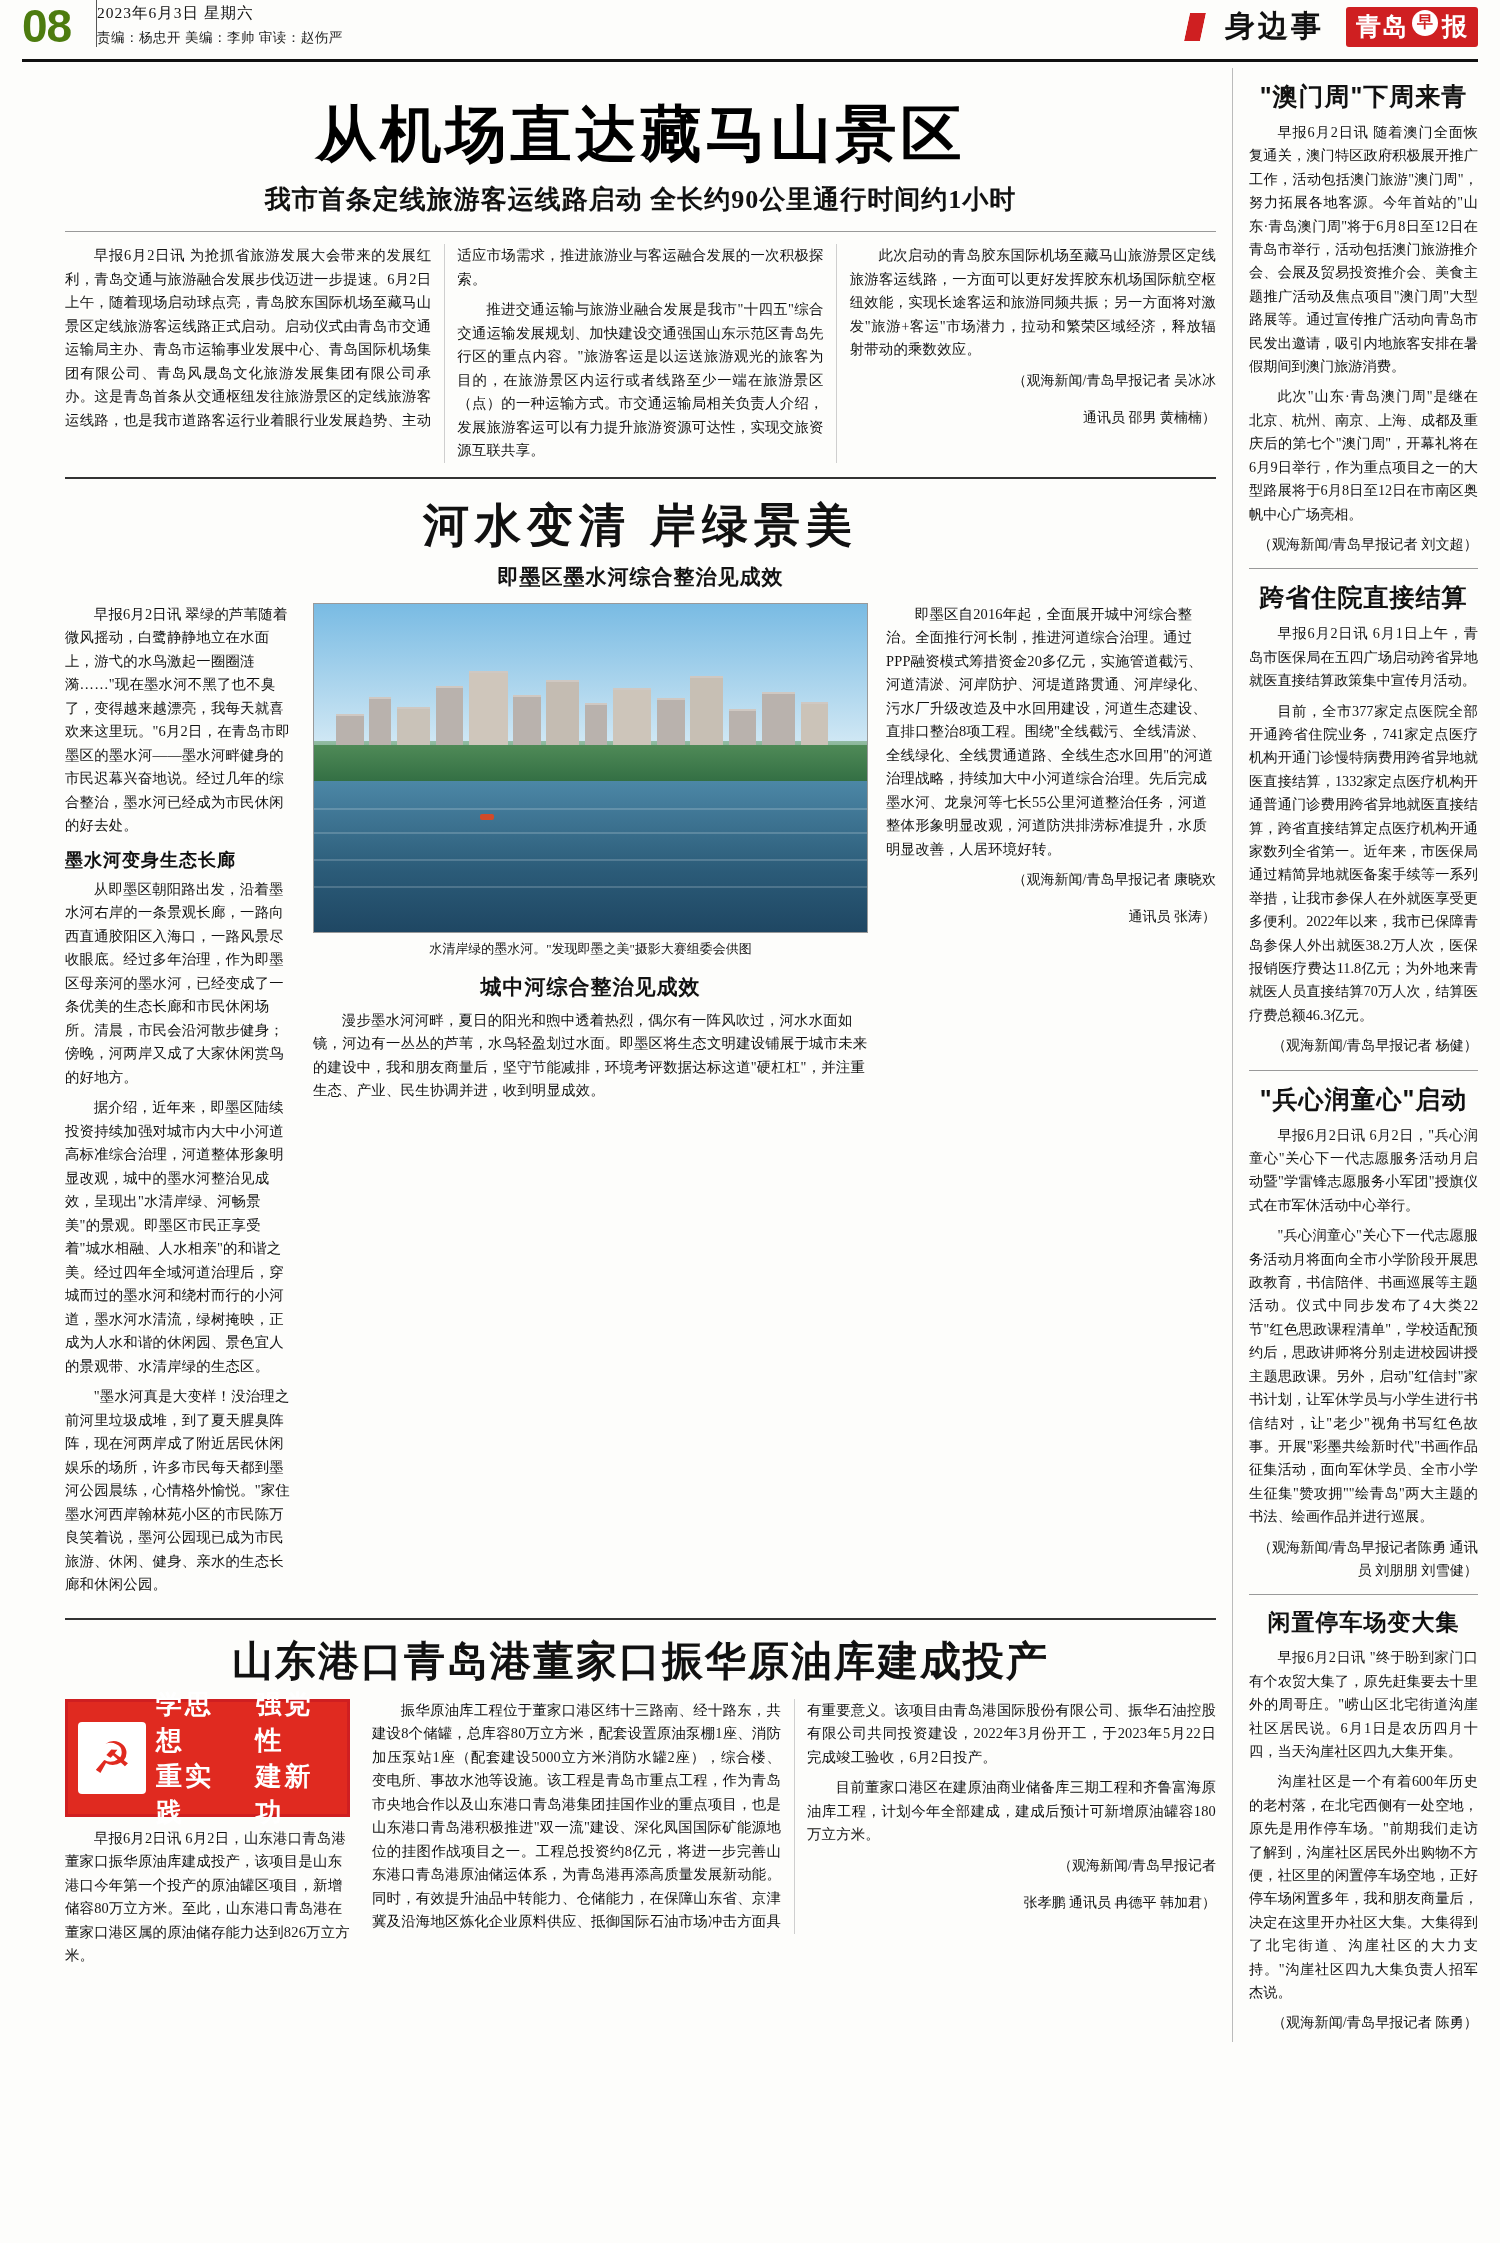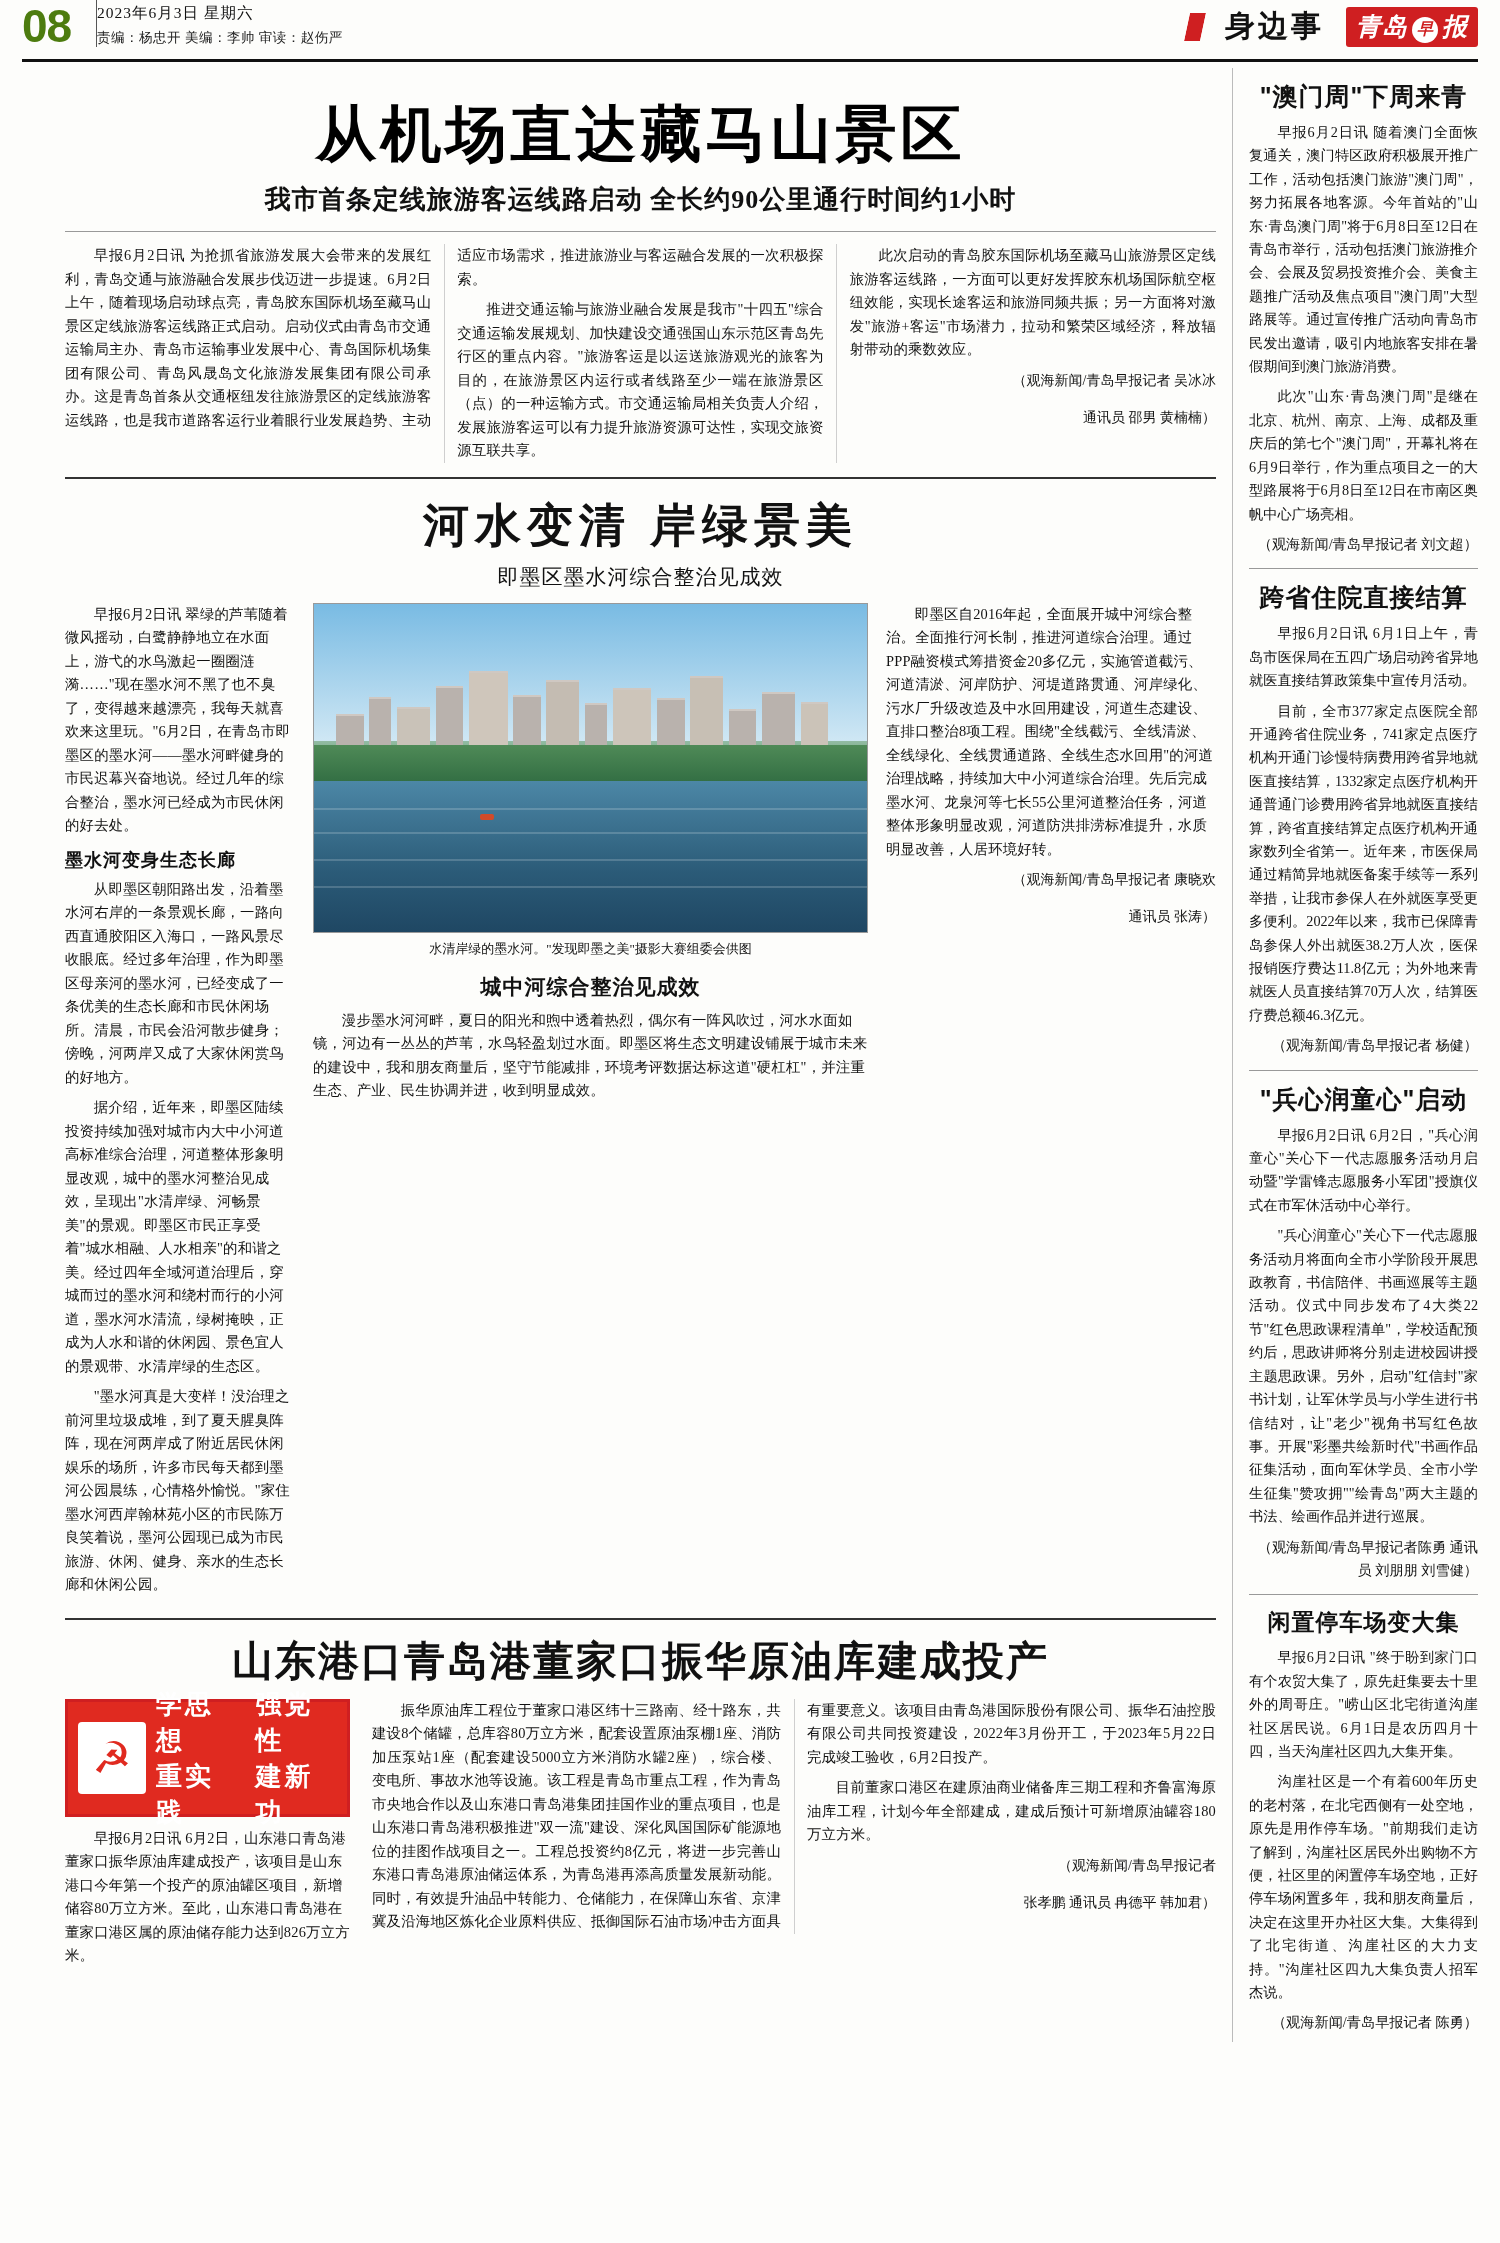--- a/index.html
+++ b/index.html
@@ -21,21 +21,21 @@
     font-size:46px; font-weight:bold; color:#4d7c0f; letter-spacing:-1px;
     line-height:52px; padding-right:12px; width:74px;
   }
   .mast-mid { border-left:1px solid #555; padding-top:3px; flex:0 0 auto; }
   .mast-date { font-size:15.5px; letter-spacing:1px; }
   .mast-credits { font-size:13.5px; color:#222; margin-top:5px; letter-spacing:0.5px; }
   .mast-spacer { flex:1 1 auto; }
   .mast-right { display:flex; align-items:center; gap:22px; padding-top:6px; }
   .red-flag { width:16px; height:28px; background:#cf1f21; clip-path:polygon(0 0,100% 0,100% 100%,0 100%); transform:skewX(-12deg); }
   .mast-section { font-size:30px; font-weight:bold; letter-spacing:3px; font-family:"Liberation Sans", sans-serif; }
-  .logo-box { background:#cf1f21; color:#fff; padding:3px 10px 4px; border-radius:3px; display:flex; align-items:flex-end; gap:4px;font-style:italic; }
+  .logo-box { background:#cf1f21; color:#fff; padding:3px 10px 4px; border-radius:3px; display:flex; align-items:flex-start; gap:4px; }
   .logo-box .lg1 { font-size:25px; font-weight:bold; letter-spacing:1px; }
   .logo-circle { width:26px;height:26px;border-radius:50%;background:#fff;color:#cf1f21;font-size:16px;font-weight:bold;display:flex;align-items:center;justify-content:center; }
   .logo-box .lg2 { font-size:25px; font-weight:bold; letter-spacing:1px; }
 
   
   .body-grid { display:flex; gap:0; margin-top:6px; }
   .left-col { width:1175px; padding-right:16px; border-right:1px solid #bbb;margin-left:43px; }
   .right-col { width:281px; padding-left:16px; }
 
   
@@ -47,21 +47,21 @@
   .hr-thin { border:0; border-top:1px solid #999; margin:10px 0 12px; }
 
   
   .cols3 { column-count:3; column-gap:26px; column-rule:1px solid #cfcfcf; text-align:justify; }
   .cols2 { column-count:2; column-gap:26px; column-rule:1px solid #cfcfcf; text-align:justify; }
   p.art { font-size:14.4px; line-height:23.5px; margin:0 0 7px; text-indent:2em; letter-spacing:0.2px; }
   .sig { text-align:right; font-size:14px; line-height:23px; margin-top:4px; }
 
   
   .headline-2 { text-align:center; font-size:46px; font-weight:bold; letter-spacing:6px; font-family:"Liberation Sans", sans-serif; margin:16px 0 6px; }
-  .subhead-2 { text-align:center; font-size:21px; font-weight:normal; letter-spacing:1px; margin-bottom:12px; }
+  .subhead-2 { text-align:center; font-size:21px; font-weight:bold; letter-spacing:1px; margin-bottom:12px; }
 
   .mid-grid { display:flex; gap:18px; }
   .mid-left { width:230px; }
   .mid-center { width:555px; }
   .mid-right { width:330px; }
   .photo {
     width:100%; height:330px; border:1px solid #999;
     background:linear-gradient(#8fc7e8 0%, #a9d7ef 22%, #cfe6f2 32%, #7fae8a 45%, #4f7f96 58%, #35637d 100%);
     position:relative; overflow:hidden;
   }

